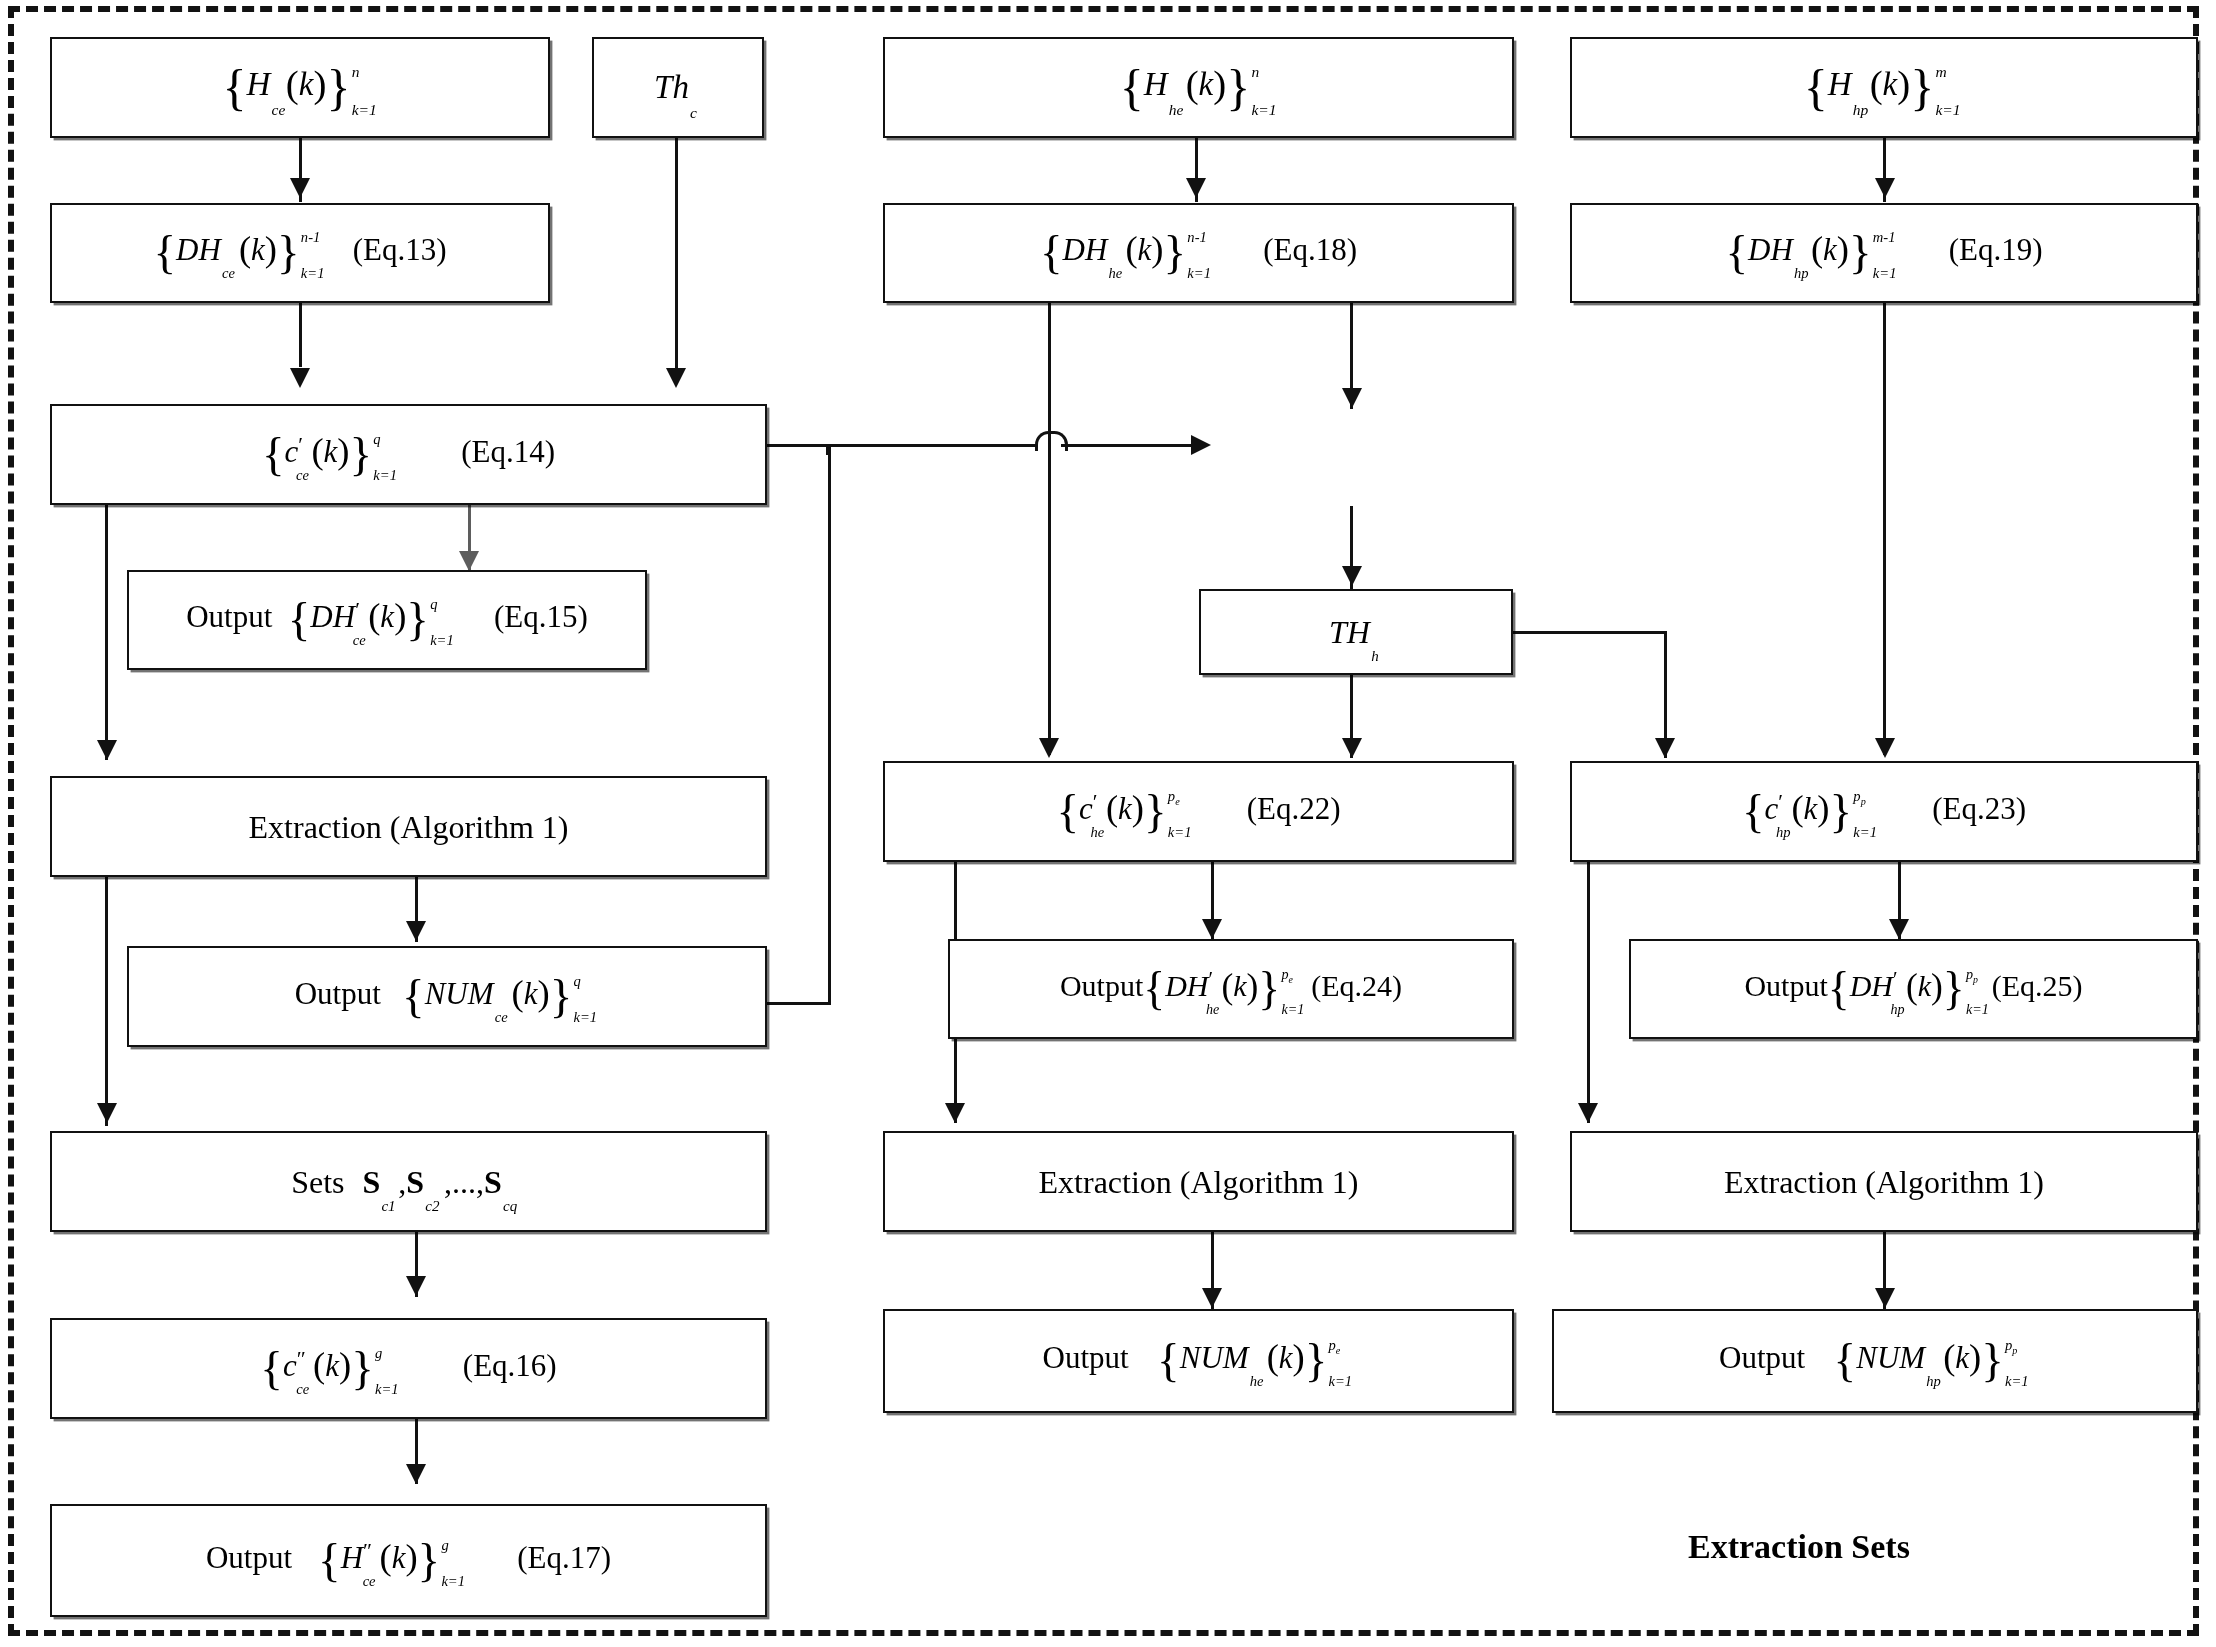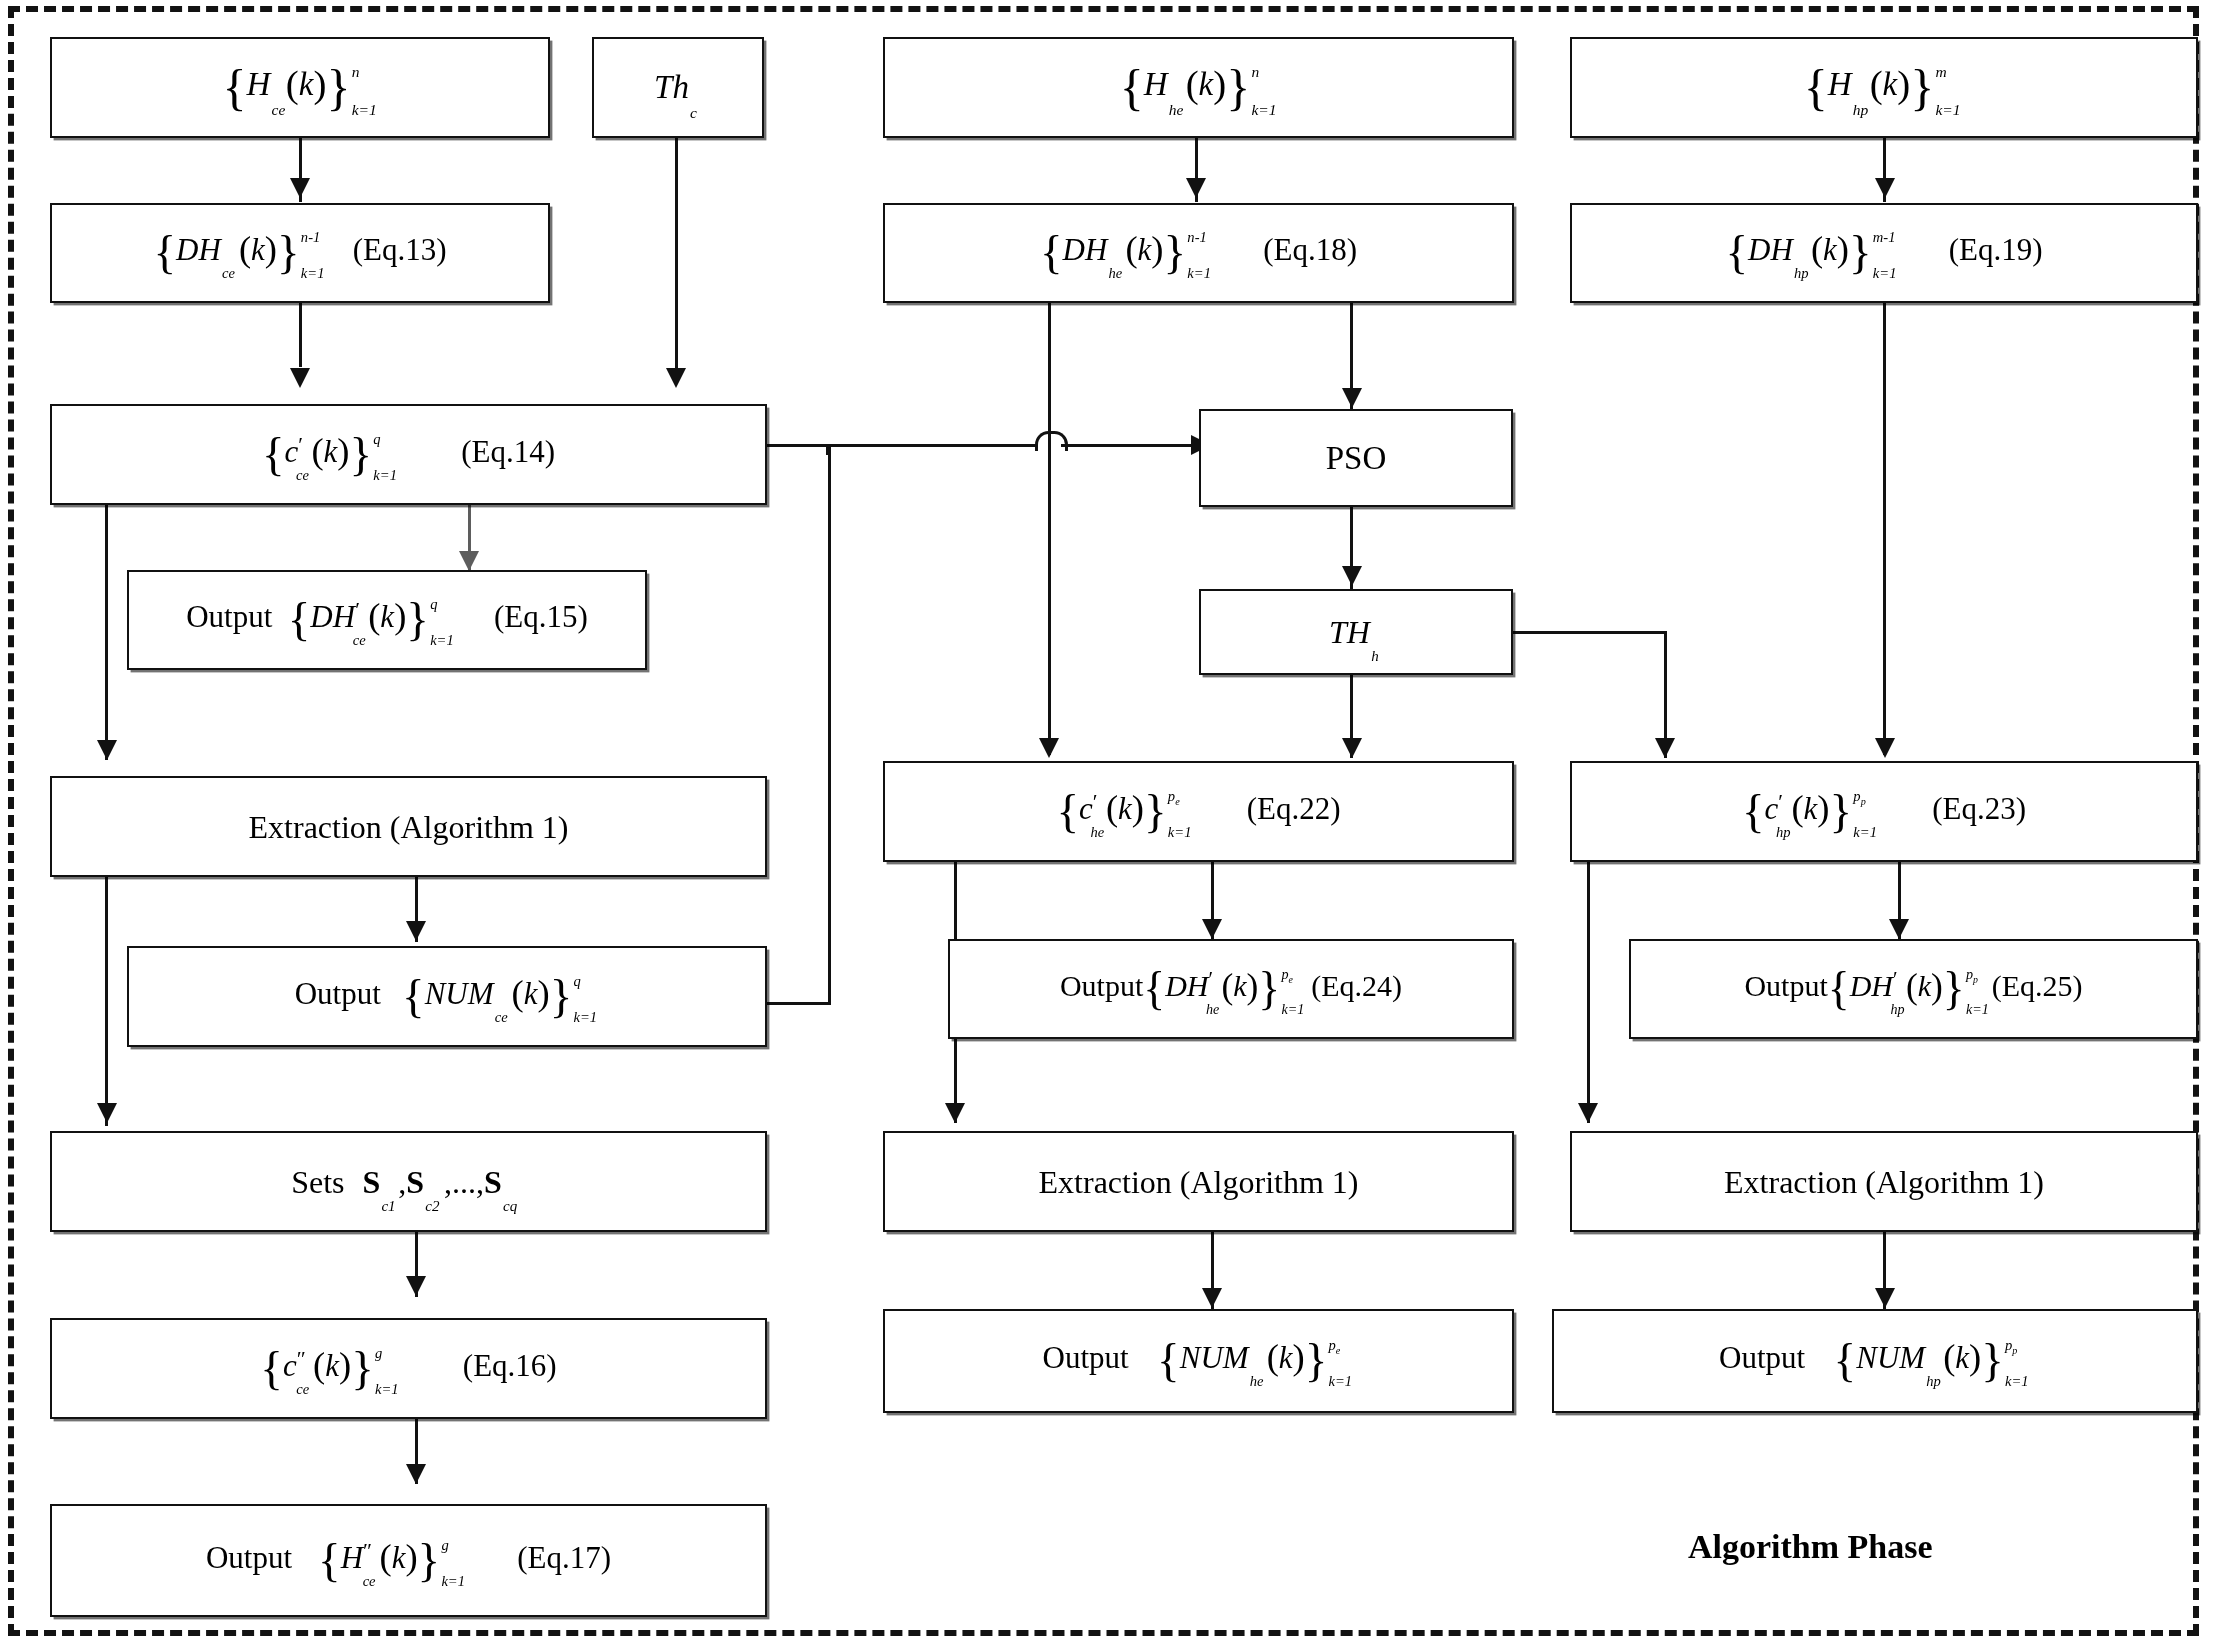--- a/index.html
+++ b/index.html
@@ -223,23 +223,20 @@
   </div>
 
   <div class="node" style="left:883px;top:37px;width:631px;height:101px;font-size:33px;">
     <span class="inner m"><span class="brace">{</span><span class="m">H</span><span class="stack"><span class="sub-line">he</span></span><span style="display:inline-block;width:18px"></span><span class="paren">(</span><span class="m">k</span><span class="paren">)</span><span class="brace">}</span><span class="stack"><span class="sup-line">n</span><span class="sub-line">k=1</span></span><span style="display:inline-block;width:27px"></span></span>
   </div>
 
   <div class="node" style="left:883px;top:203px;width:631px;height:100px;font-size:31px;">
     <span class="inner m"><span class="brace">{</span><span class="m">DH</span><span class="stack"><span class="sub-line">he</span></span><span style="display:inline-block;width:18px"></span><span class="paren">(</span><span class="m">k</span><span class="paren">)</span><span class="brace">}</span><span class="stack"><span class="sup-line">n-1</span><span class="sub-line">k=1</span></span><span style="display:inline-block;width:77px"></span><span class="eqref">(Eq.18)</span></span>
   </div>
 
-  <div class="node" style="left:1199px;top:409px;width:314px;height:98px;font-size:33px;">
-    <span class="inner plain">PSO</span>
-  </div>
 
   <div class="node" style="left:1199px;top:589px;width:314px;height:86px;font-size:32px;">
     <span class="inner m"><span class="m">TH</span><span class="stack"><span class="sub-line">h</span></span><span style="display:inline-block;width:13px"></span></span>
   </div>
 
   <div class="node" style="left:883px;top:761px;width:631px;height:101px;font-size:31px;">
     <span class="inner m"><span class="brace">{</span><span class="m">c</span><span class="prime" style="font-size:0.7em;vertical-align:0.45em;">′</span><span class="stack" style="margin-left:-8.3px;"><span class="sub-line">he</span></span><span style="display:inline-block;width:16.6px"></span><span class="paren">(</span><span class="m">k</span><span class="paren">)</span><span class="brace">}</span><span class="stack"><span class="sup-line">p<sub style="font-size:0.7em">e</sub></span><span class="sub-line">k=1</span></span><span style="display:inline-block;width:80px"></span><span class="eqref">(Eq.22)</span></span>
   </div>
 
   <div class="node" style="left:948px;top:939px;width:566px;height:100px;font-size:30px;">
@@ -271,16 +268,16 @@
   </div>
 
   <div class="node" style="left:1570px;top:1131px;width:628px;height:101px;font-size:32px;">
     <span class="inner plain">Extraction (Algorithm 1)</span>
   </div>
 
   <div class="node" style="left:1552px;top:1309px;width:646px;height:104px;font-size:31px;">
     <span class="inner m"><span class="plain">Output</span><span style="display:inline-block;width:28.4px"></span><span class="brace">{</span><span class="m">NUM</span><span class="stack"><span class="sub-line">hp</span></span><span style="display:inline-block;width:18px"></span><span class="paren">(</span><span class="m">k</span><span class="paren">)</span><span class="brace">}</span><span class="stack"><span class="sup-line">p<sub style="font-size:0.7em">p</sub></span><span class="sub-line">k=1</span></span><span style="display:inline-block;width:27px"></span></span>
   </div>
 
-  <div class="phase-label" style="left:1688px;top:1528px;font-size:34px;">Algorithm Phase</div>
+  <div class="phase-label" style="left:1688px;top:1528px;font-size:34px;">Extraction Sets</div>
 
 </div>
 
 
 </body></html>

